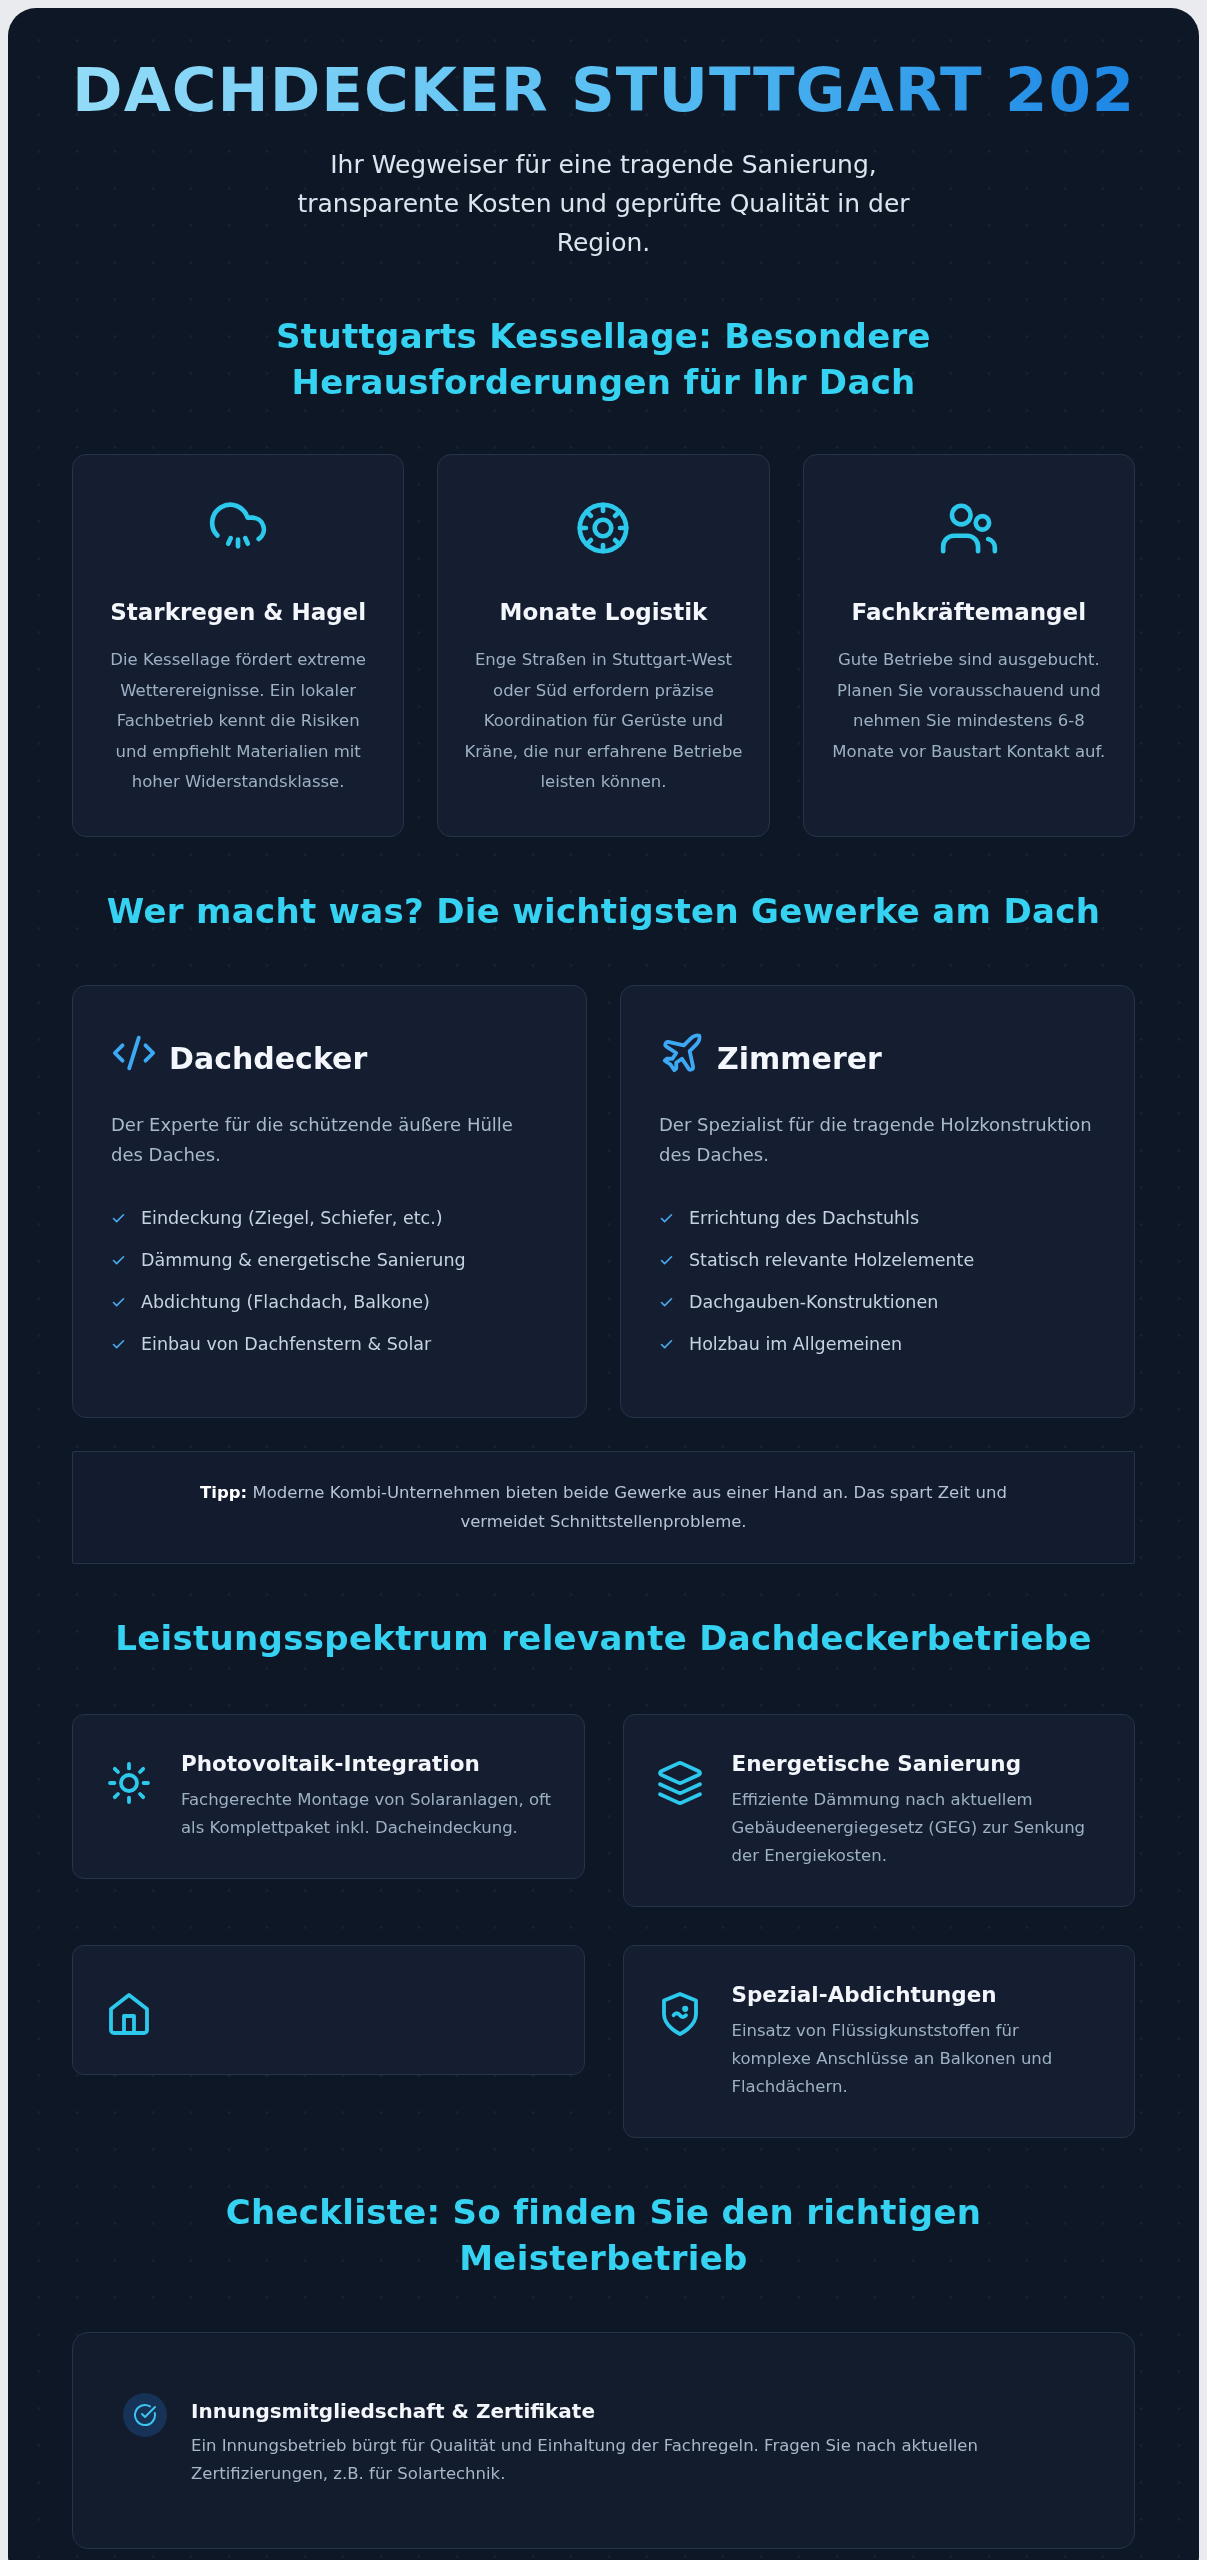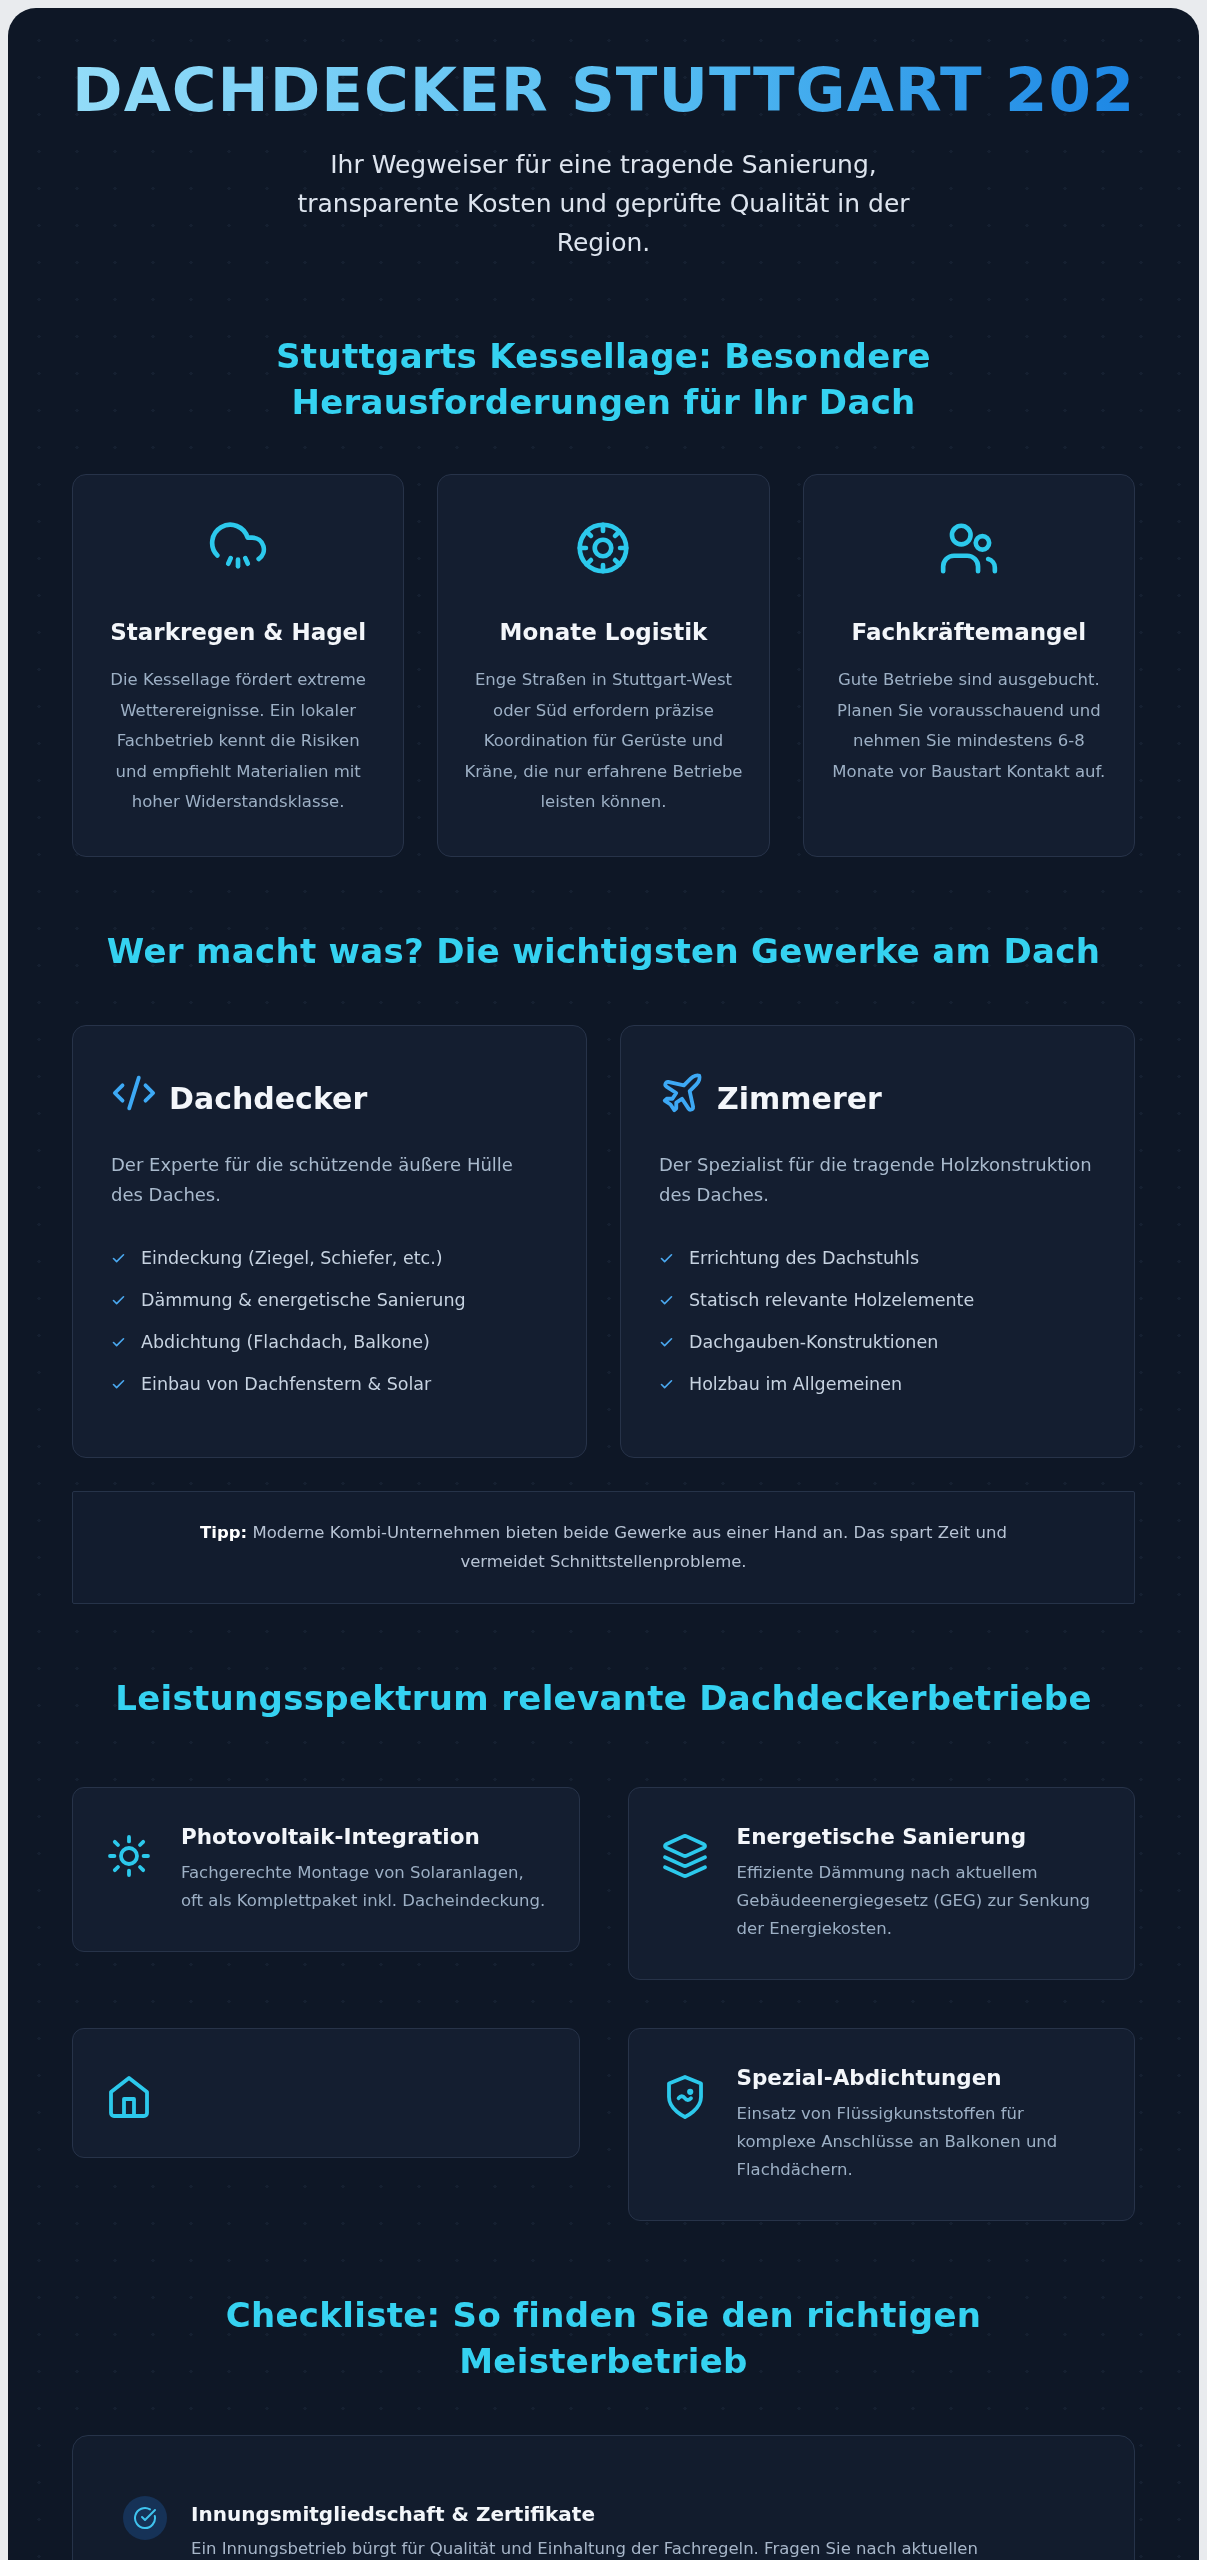--- a/index.html
+++ b/index.html
@@ -39,21 +39,21 @@
     max-width: 680px;
     text-align: center;
     font-size: 25px;
     line-height: 1.55;
     color: #dde4ee;
     font-weight: 400;
   }
 
   
   .section-heading {
-    margin: 72px auto 0;
+    margin: 52px auto 0;
     max-width: 1020px;
     text-align: center;
     color: #35d2f1;
     font-size: 34px;
     font-weight: 700;
     line-height: 1.35;
     letter-spacing: 0.3px;
   }
 
   
@@ -129,24 +129,24 @@
     border: 1px solid #263349;
     text-align: center;
     font-size: 16.5px;
     line-height: 1.8;
     color: #b7c3d4;
   }
   .tip-box .tip-label { color: #ffffff; font-weight: 700; }
 
   
   .services-grid {
-    margin-top: 65px;
+    margin-top: 52px;
     display: grid;
     grid-template-columns: repeat(2, 1fr);
-    gap: 48px;
+    gap: 38px;
     align-items: start;
   }
   .service-card {
     display: flex;
     gap: 28px;
     padding: 36px 32px;
     border-radius: 12px;
   }
   .service-card .icon { color: #2cc9ec; flex: 0 0 auto; margin-top: 8px; }
   .service-card h3 {

